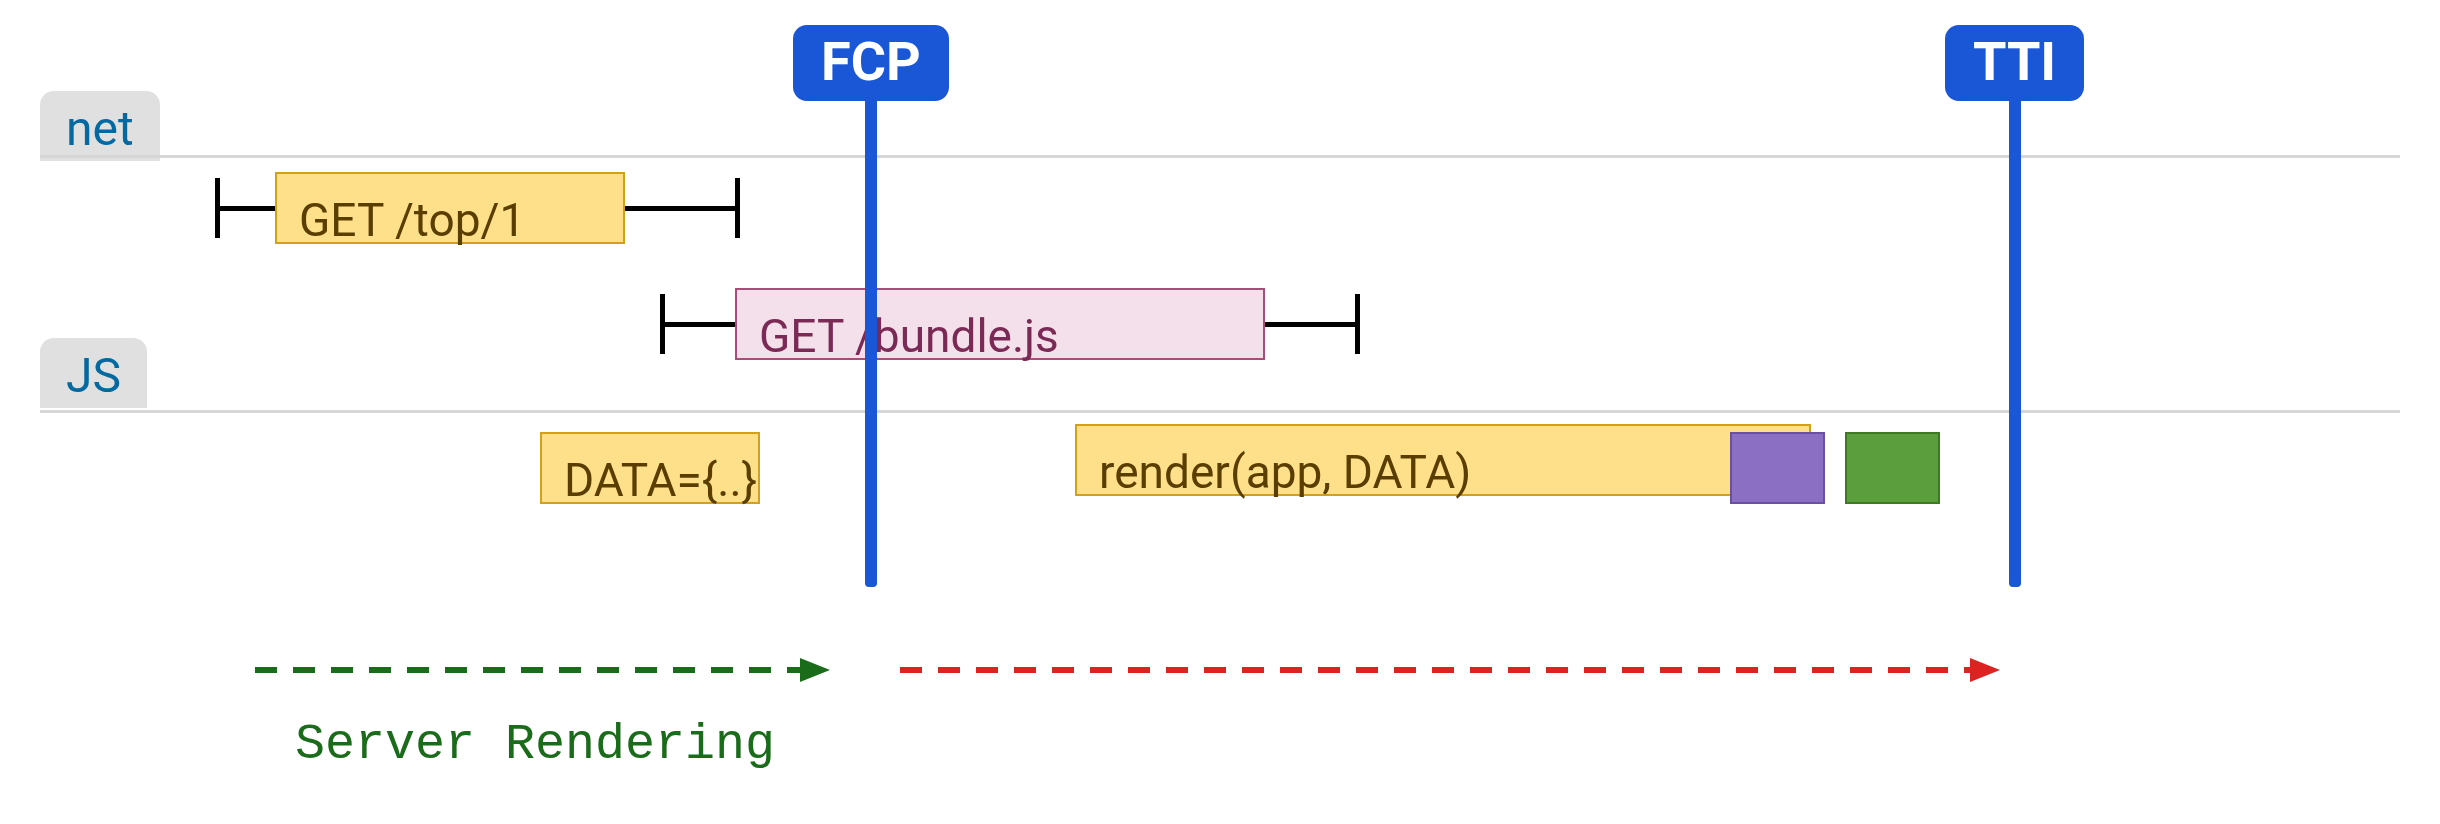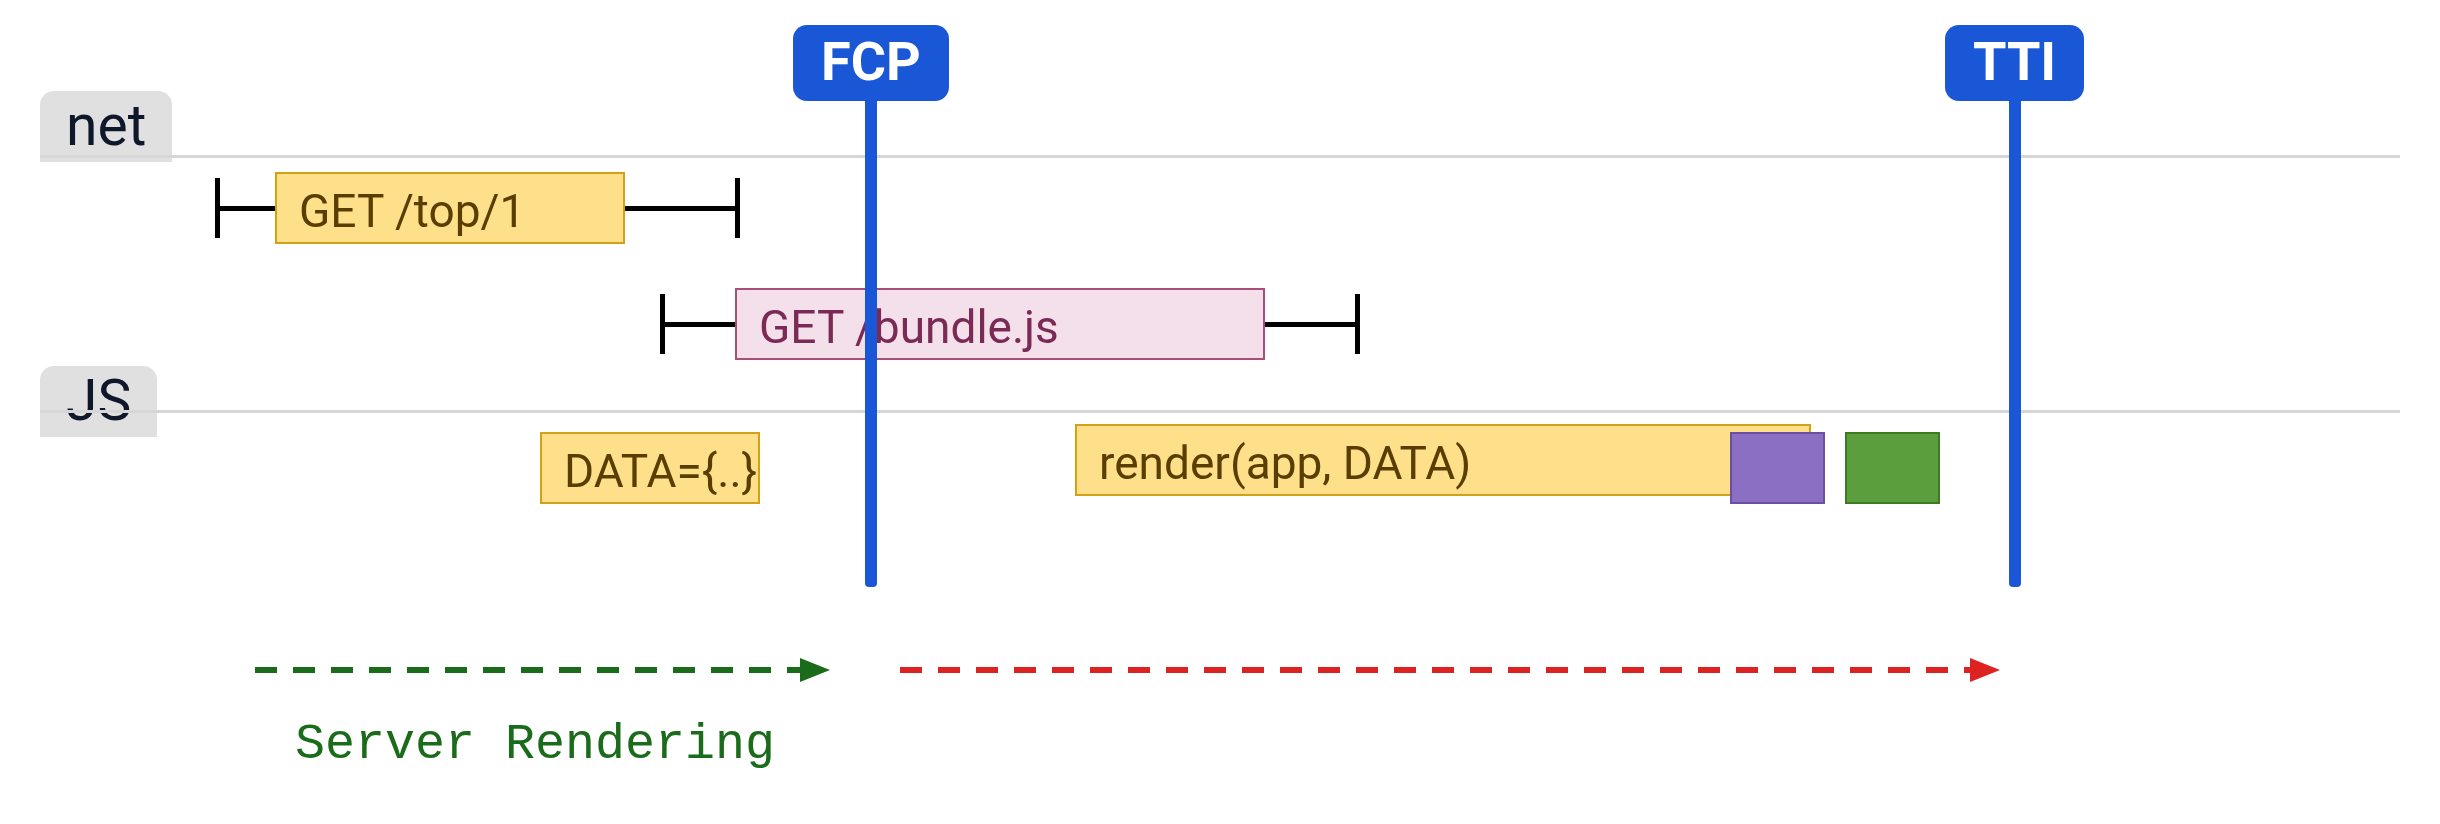--- a/index.html
+++ b/index.html
@@ -37,41 +37,41 @@
     width: 12px;
     margin-left: -6px;
     background: #1a57d6;
     border-radius: 4px;
   }
   
   .row-label {
     position: absolute;
     left: 40px;
     background: #e0e0e0;
-    color: #0f172a;
-    font-size: 57px;
-    padding: 6px 26px 8px;
+    color: #0369a1;
+    font-size: 48px;
+    padding: 14px 26px 8px;
     border-radius: 14px 14px 0 0;
     line-height: 1;
   }
   .row-line {
     position: absolute;
     left: 40px;
     right: 40px;
     height: 3px;
     background: #d6d6d6;
   }
   
   .bar {
     position: absolute;
     height: 72px;
     border: 2.5px solid;
     font-size: 46px;
     line-height: 66px;
-    padding: 4px 22px;
+    padding: 13px 22px;
     white-space: nowrap;
   }
   .bar.yellow {
     background: #ffe08a;
     border-color: #d4a017;
     color: #5a3e00;
   }
   .bar.pink {
     background: #f3e0ea;
     border-color: #a84d7a;
@@ -140,21 +140,21 @@
 
     <div class="whisker" style="left:660px; width:700px; top:288px">
       <div class="hline"></div>
       <div class="cap left"></div>
       <div class="cap right"></div>
     </div>
     <div class="bar pink" style="left:735px; width:530px; top:288px">GET /bundle.js</div>
   </div>
 
   <div class="stage-row">
-    <div class="row-label" style="top:366px">JS</div>
+    <div class="row-label" style="top:338px">JS</div>
     <div class="row-line" style="top:410px"></div>
 
     <div class="bar yellow" style="left:540px; width:220px; top:432px">DATA={..}</div>
 
     <div class="bar yellow" style="left:1075px; width:736px; top:424px">render(app, DATA)</div>
 
     <div class="bar purple" style="left:1730px; width:95px; top:432px"></div>
     <div class="bar green" style="left:1845px; width:95px; top:432px"></div>
   </div>
 

